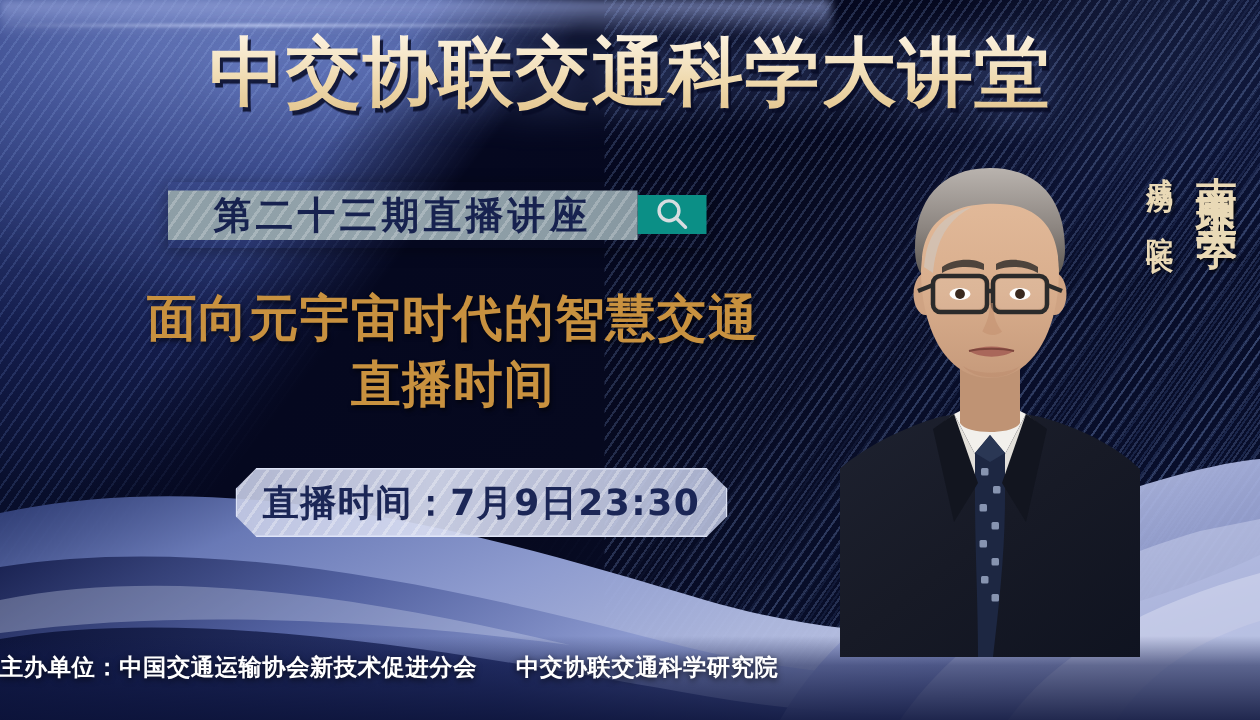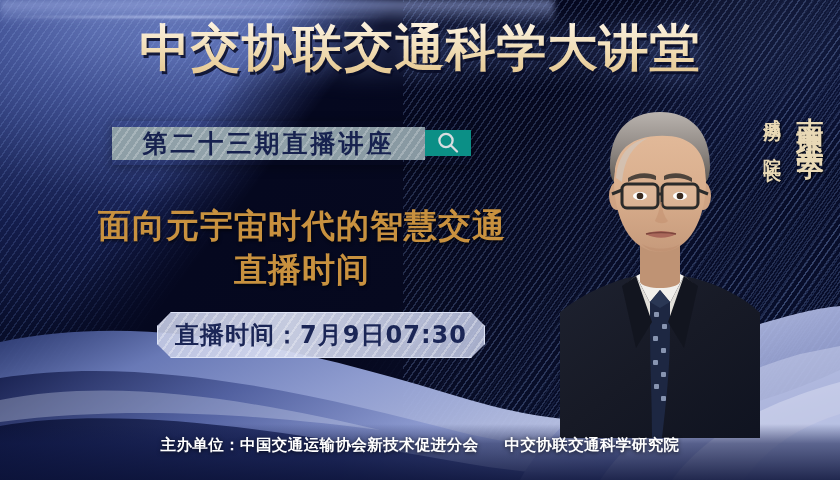--- a/index.html
+++ b/index.html
@@ -102,21 +102,20 @@
   .subbar-icon{
     width:46px;background:#0b8f86;display:flex;align-items:center;justify-content:center;
   }
   .subbar-icon svg{display:block;}
 
   
   .headline{
     position:absolute;left:42px;top:190px;width:520px;text-align:center;
     color:#c8913f;font-size:33px;font-weight:700;line-height:44px;letter-spacing:1px;
     text-shadow:1px 2px 3px rgba(0,0,0,0.55);
-    margin-top:14px;
   }
   .headline .l2{display:block;}
 
   
   .timepill{
     position:absolute;left:157px;top:312px;width:328px;height:46px;
     display:flex;align-items:center;justify-content:center;
     color:#1b2656;font-size:24px;font-weight:700;letter-spacing:1px;white-space:nowrap;
     background:linear-gradient(105deg, rgba(196,202,228,0.90) 0%, rgba(214,219,240,0.92) 40%, rgba(186,194,223,0.88) 100%);
     border:1px solid rgba(228,234,252,0.85);
@@ -142,21 +141,21 @@
   .vcol-name{right:56px;top:104px;font-size:18px;letter-spacing:6px;}
 
   
   .portrait{
     position:absolute;left:560px;top:86px;width:200px;height:352px;overflow:hidden;
   }
   .portrait svg{display:block;}
 
   
   .footer{
-    position:absolute;left:0;bottom:24px;width:840px;text-align:center;
+    position:absolute;left:0;bottom:24px;width:840px;text-align:left;
     color:#ffffff;font-size:15.5px;font-weight:700;letter-spacing:0.4px;
     text-shadow:0 1px 4px rgba(0,0,0,0.75);white-space:nowrap;
   }
   .footer .gap{display:inline-block;width:26px;}
 </style>
 </head>
 <body>
 
 <div class="stage">
 
@@ -310,21 +309,21 @@
       </svg>
     </div>
   </div>
 
   <div class="headline">
     <span>面向元宇宙时代的智慧交通</span>
     <span class="l2">直播时间</span>
   </div>
 
   <div class="timepill">
-    <span>直播时间：7月9日07:30</span>
+    <span>直播时间：7月9日23:30</span>
   </div>
 
   <div class="vcol vcol-univ">南京理工大学</div>
   <div class="vcol vcol-name">戚湧 院长</div>
 
   <div class="footer">
     <span>主办单位：</span><span>中国交通运输协会新技术促进分会</span><span class="gap"></span><span>中交协联交通科学研究院</span>
   </div>
 
 </div>

